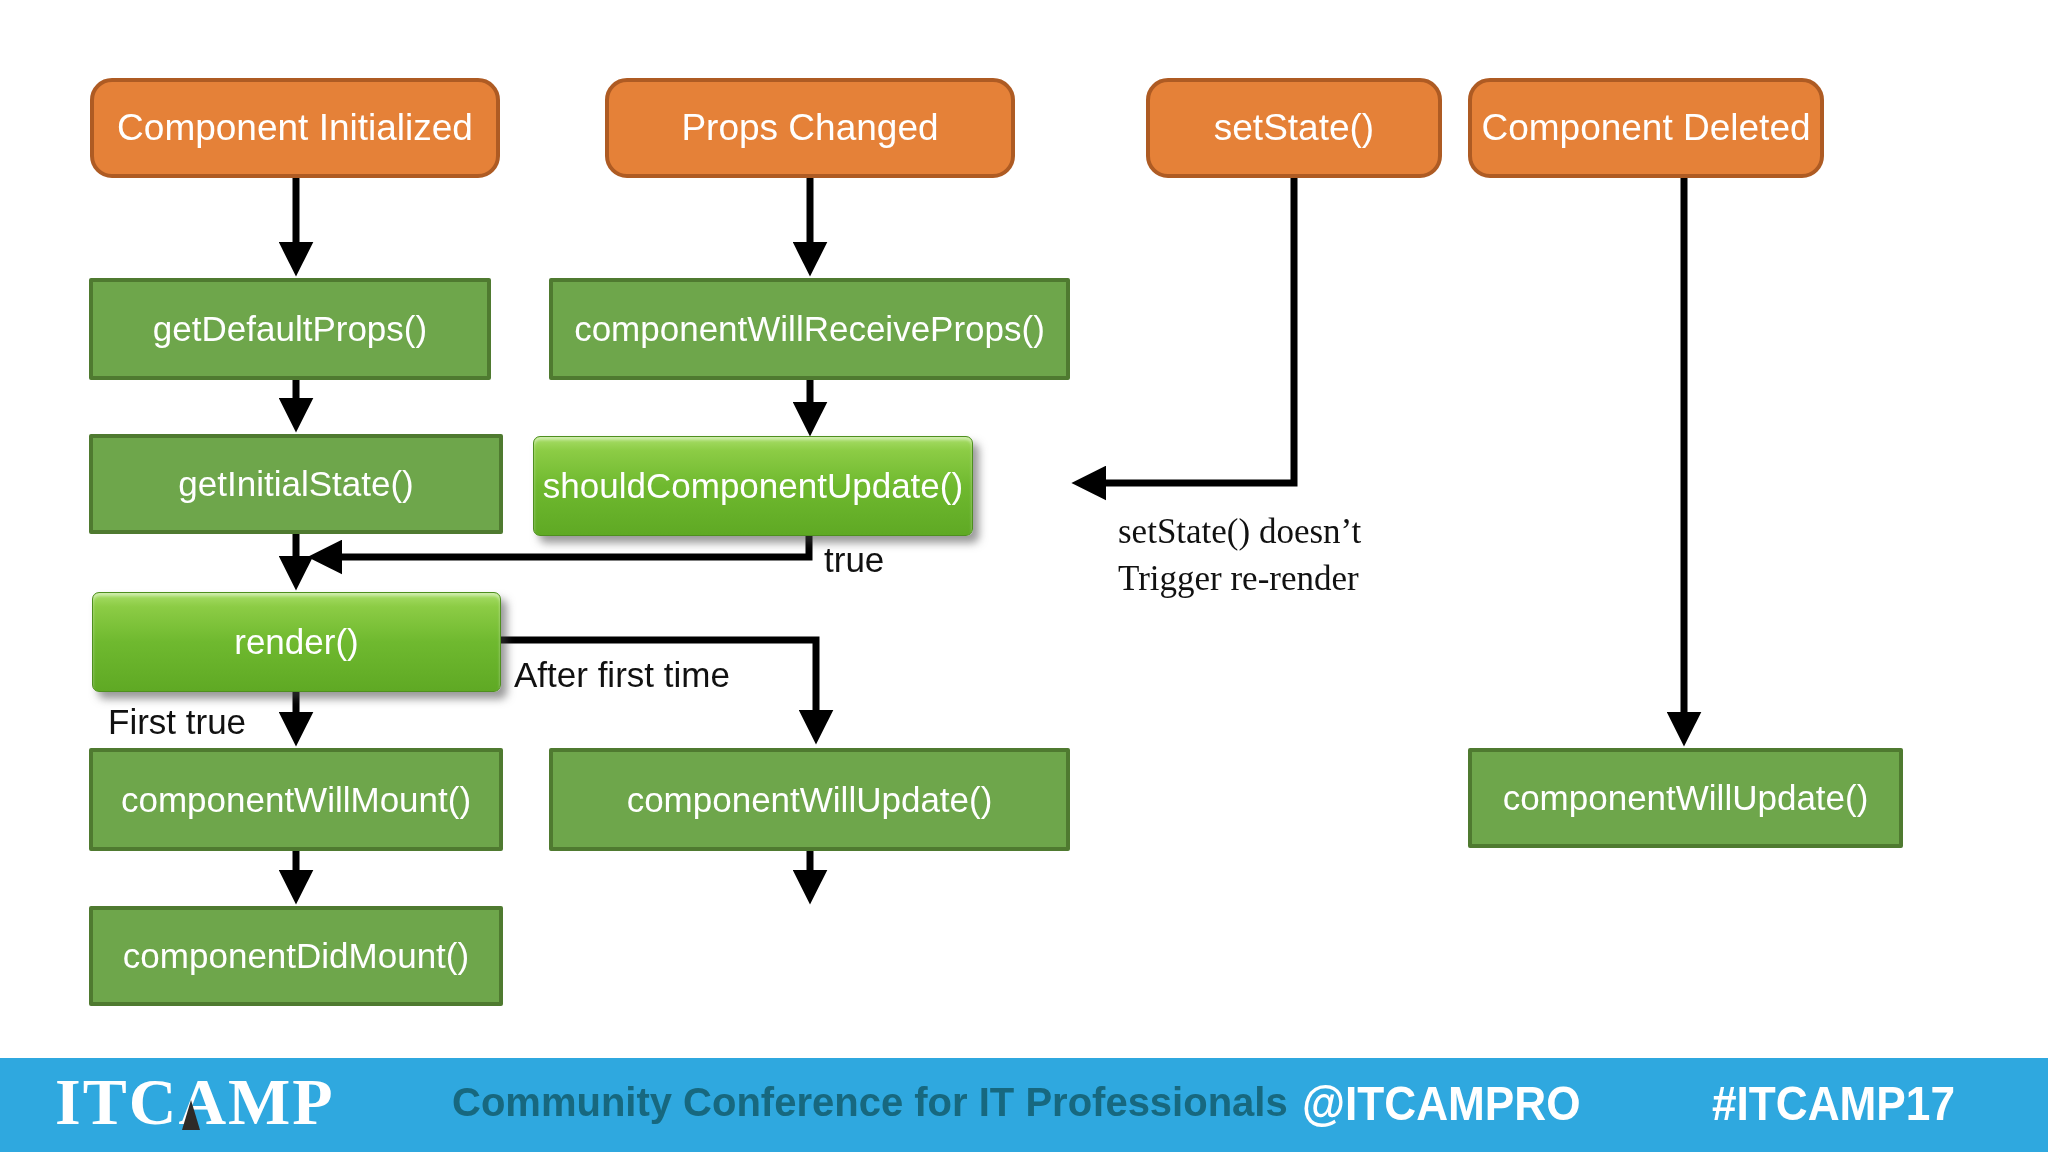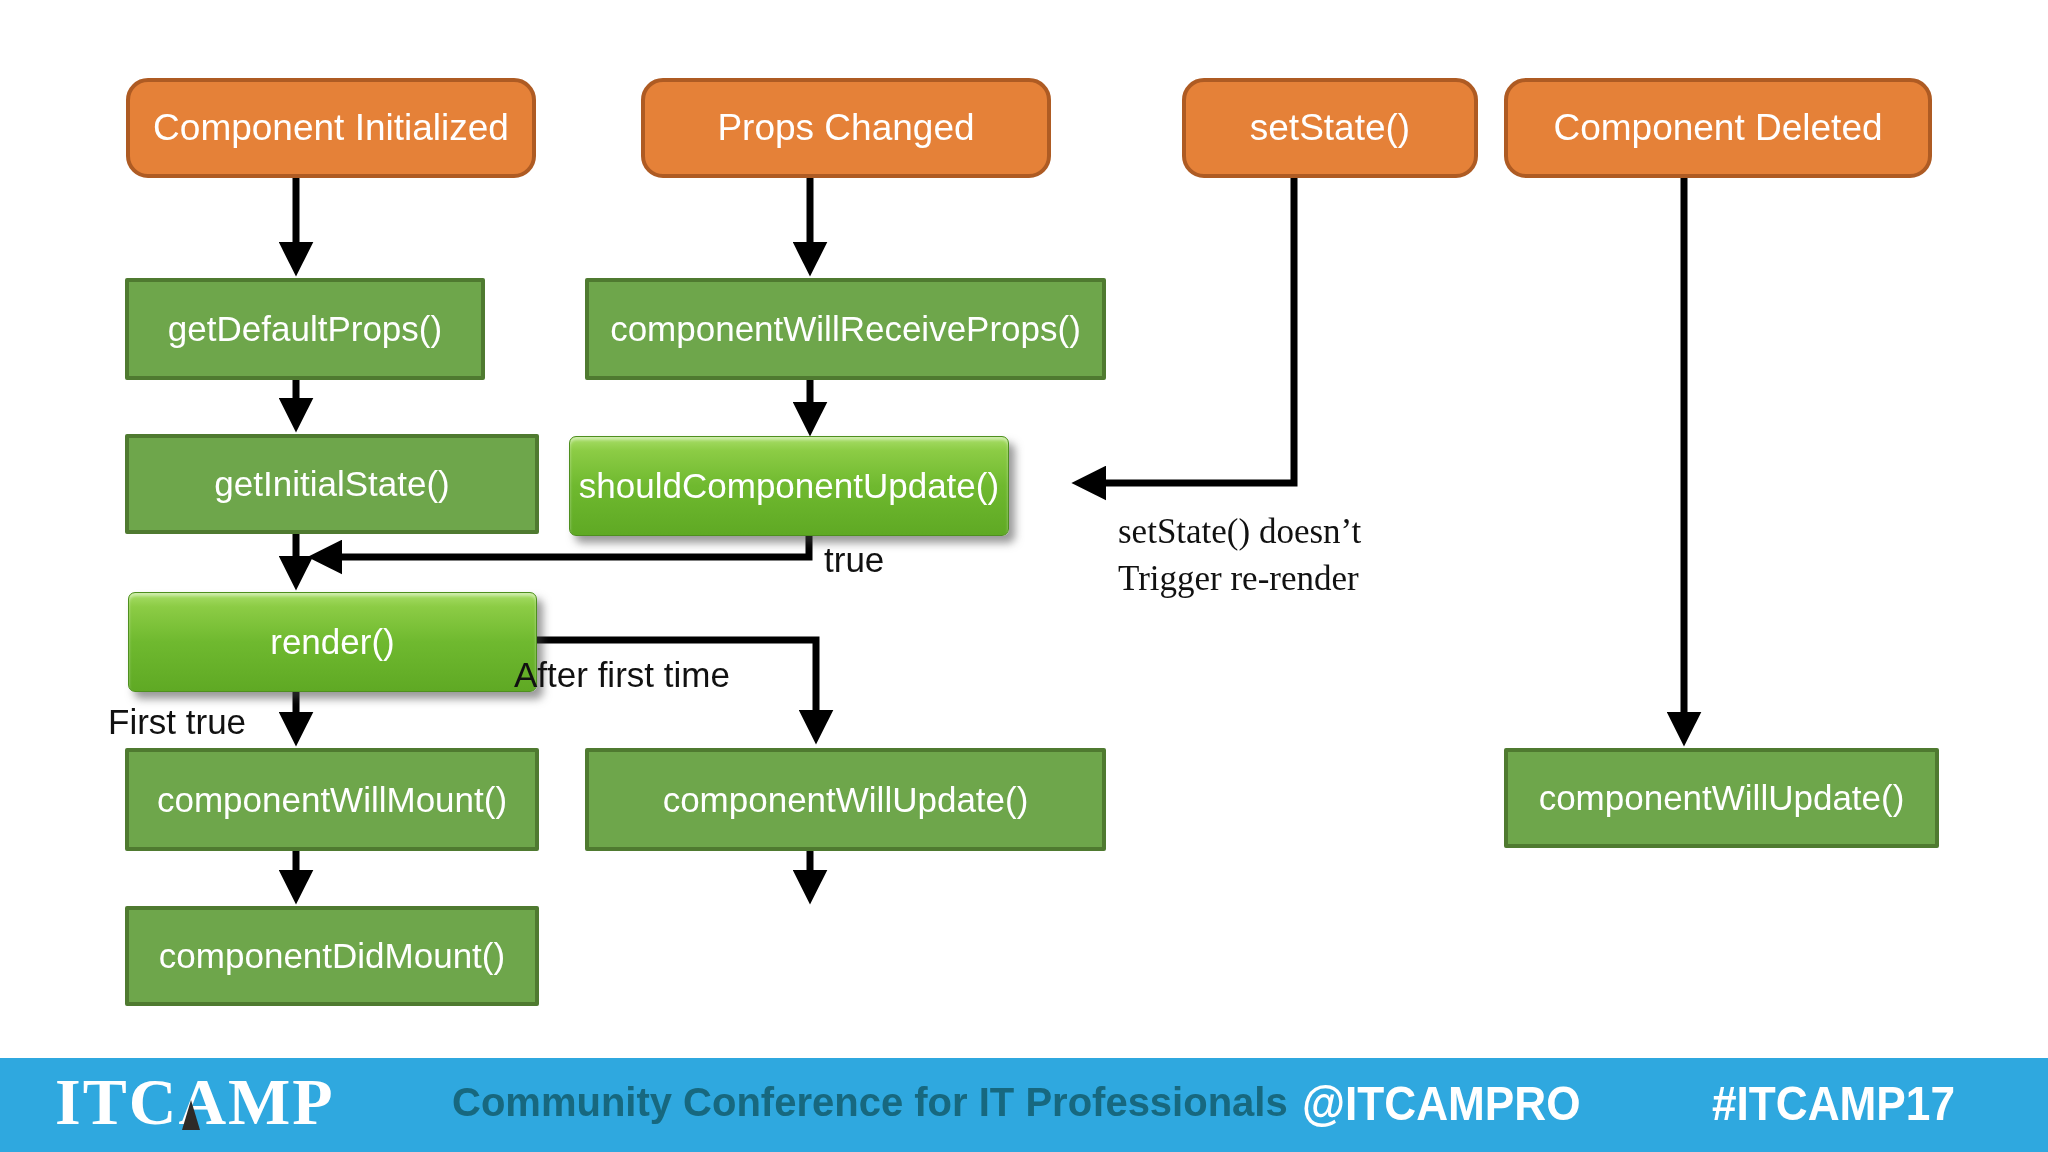--- a/index.html
+++ b/index.html
@@ -4,21 +4,21 @@
 <style>
   html,body { margin:0; padding:0; background:#ffffff; }
   .stage {
     position:relative; width:2048px; height:1152px; overflow:hidden;
     background:#ffffff; font-family:"Liberation Sans", sans-serif;
   }
   .arrows { position:absolute; left:0; top:0; width:2048px; height:1152px; }
 
   .node {
     position:absolute; display:flex; align-items:center; justify-content:center;
-    color:#ffffff; text-align:left; box-sizing:border-box;margin-left:36px;
+    color:#ffffff; text-align:left; box-sizing:border-box;
   }
   .node.event {
     background:#E58138; border:4px solid #AE5B23; border-radius:22px;
     font-size:37px;
   }
   .node.method {
     background:#6EA64B; border:4px solid #4F7A30; border-radius:2px;
     font-size:35px;
   }
   .node.glossy {
@@ -86,23 +86,23 @@
       <path d="M501 640 L816 640 L816 732" marker-end="url(#ah)"></path>
       <path d="M810 851 L810 892" marker-end="url(#ah)"></path>
       <path d="M1294 176 L1294 483 L1084 483" marker-end="url(#ah)"></path>
       <path d="M1684 178 L1684 734" marker-end="url(#ah)"></path>
     </g>
   </svg>
 
   <div class="node event" style="left:90px;top:78px;width:410px;height:100px">Component Initialized</div>
   <div class="node event" style="left:605px;top:78px;width:410px;height:100px">Props Changed</div>
   <div class="node event" style="left:1146px;top:78px;width:296px;height:100px">setState()</div>
-  <div class="node event" style="left:1468px;top:78px;width:428px;height:100px">Component Deleted</div>
+  <div class="node event" style="left:1468px;top:78px;width:356px;height:100px">Component Deleted</div>
 
-  <div class="node method" style="left:89px;top:278px;width:360px;height:102px">getDefaultProps()</div>
+  <div class="node method" style="left:89px;top:278px;width:402px;height:102px">getDefaultProps()</div>
   <div class="node method" style="left:549px;top:278px;width:521px;height:102px">componentWillReceiveProps()</div>
   <div class="node method" style="left:89px;top:434px;width:414px;height:100px">getInitialState()</div>
   <div class="node glossy" style="left:533px;top:436px;width:440px;height:100px">shouldComponentUpdate()</div>
   <div class="node glossy" style="left:92px;top:592px;width:409px;height:100px">render()</div>
   <div class="node method" style="left:89px;top:748px;width:414px;height:103px">componentWillMount()</div>
   <div class="node method" style="left:549px;top:748px;width:521px;height:103px">componentWillUpdate()</div>
   <div class="node method" style="left:89px;top:906px;width:414px;height:100px">componentDidMount()</div>
   <div class="node method" style="left:1468px;top:748px;width:435px;height:100px">componentWillUpdate()</div>
 
   <div class="flabel" style="left:824px;top:540px">true</div>

